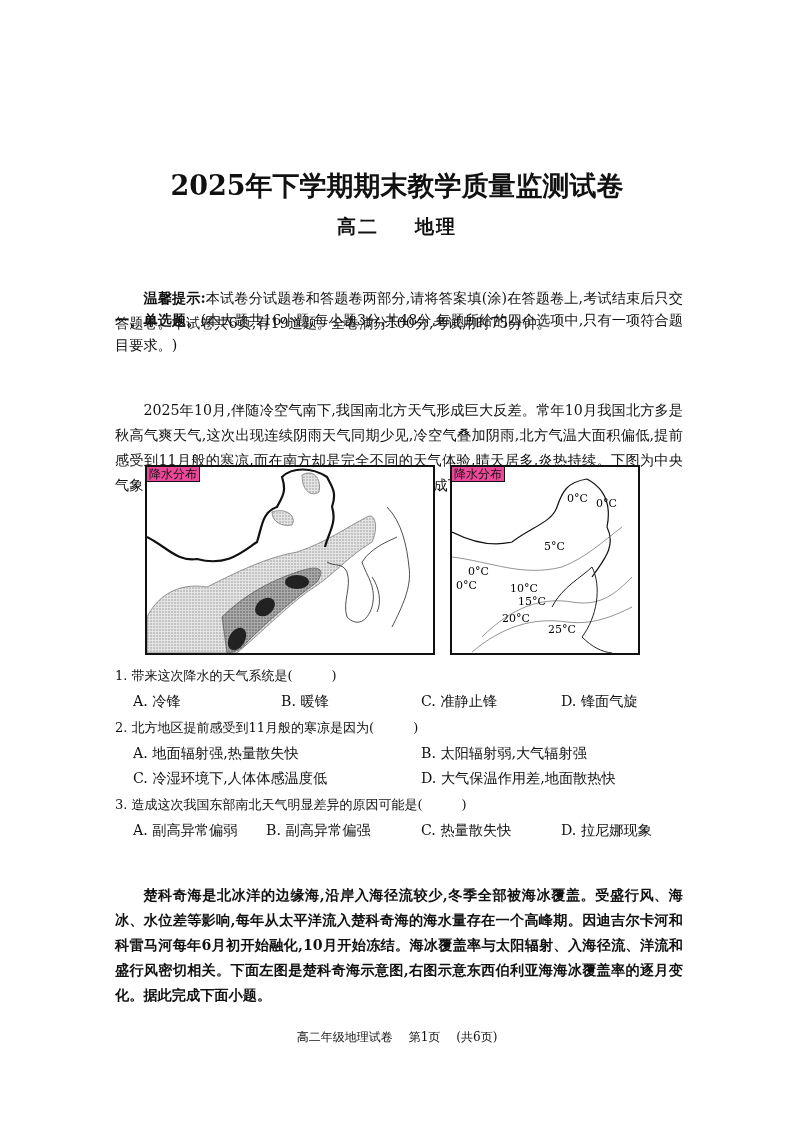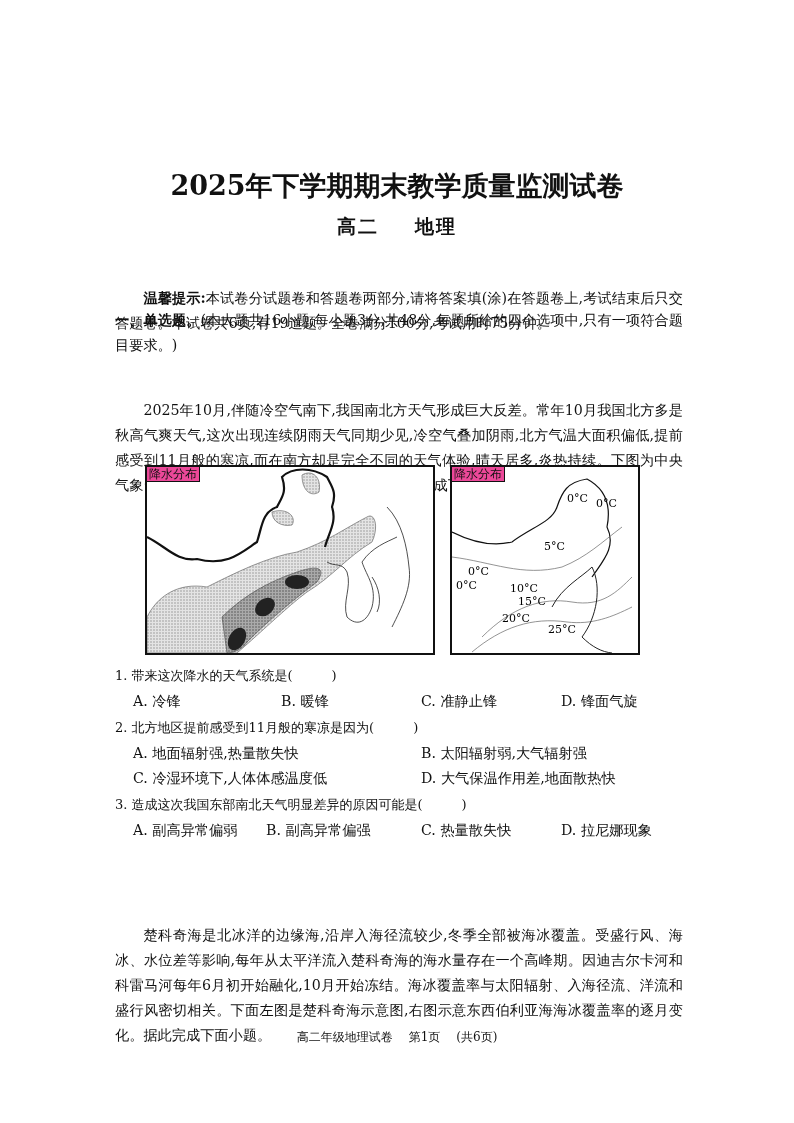--- a/index.html
+++ b/index.html
@@ -110,17 +110,17 @@
 <div class="abs opt" style="top:766px; left:421px;text-align:center;"><span>D.</span> <span>大气保温作用差,地面散热快</span></div>
 
 <div class="abs q" style="top:792px;">
   <span>3.</span> <span>造成这次我国东部南北天气明显差异的原因可能是(　　　)</span>
 </div>
 <div class="abs opt" style="top:818px; left:133px;"><span>A.</span> <span>副高异常偏弱</span></div>
 <div class="abs opt" style="top:818px; left:266px;text-align:center;"><span>B.</span> <span>副高异常偏强</span></div>
 <div class="abs opt" style="top:818px; left:421px;"><span>C.</span> <span>热量散失快</span></div>
 <div class="abs opt" style="top:818px; left:561px;"><span>D.</span> <span>拉尼娜现象</span></div>
 
-<div class="abs para indent" style="top:884px;">楚科奇海是北冰洋的边缘海,沿岸入海径流较少,冬季全部被海冰覆盖。受盛行风、海冰、水位差等影响,每年从太平洋流入楚科奇海的海水量存在一个高峰期。因迪吉尔卡河和科雷马河每年6月初开始融化,10月开始冻结。海冰覆盖率与太阳辐射、入海径流、洋流和盛行风密切相关。下面左图是楚科奇海示意图,右图示意东西伯利亚海海冰覆盖率的逐月变化。据此完成下面小题。</div>
+<div class="abs para indent" style="top:844px;font-weight:bold;">楚科奇海是北冰洋的边缘海,沿岸入海径流较少,冬季全部被海冰覆盖。受盛行风、海冰、水位差等影响,每年从太平洋流入楚科奇海的海水量存在一个高峰期。因迪吉尔卡河和科雷马河每年6月初开始融化,10月开始冻结。海冰覆盖率与太阳辐射、入海径流、洋流和盛行风密切相关。下面左图是楚科奇海示意图,右图示意东西伯利亚海海冰覆盖率的逐月变化。据此完成下面小题。</div>
 
 <div class="abs footer">
   <span>高二年级地理试卷</span><span>第1页</span><span>(共6页)</span>
 </div>
 
 </body></html>

